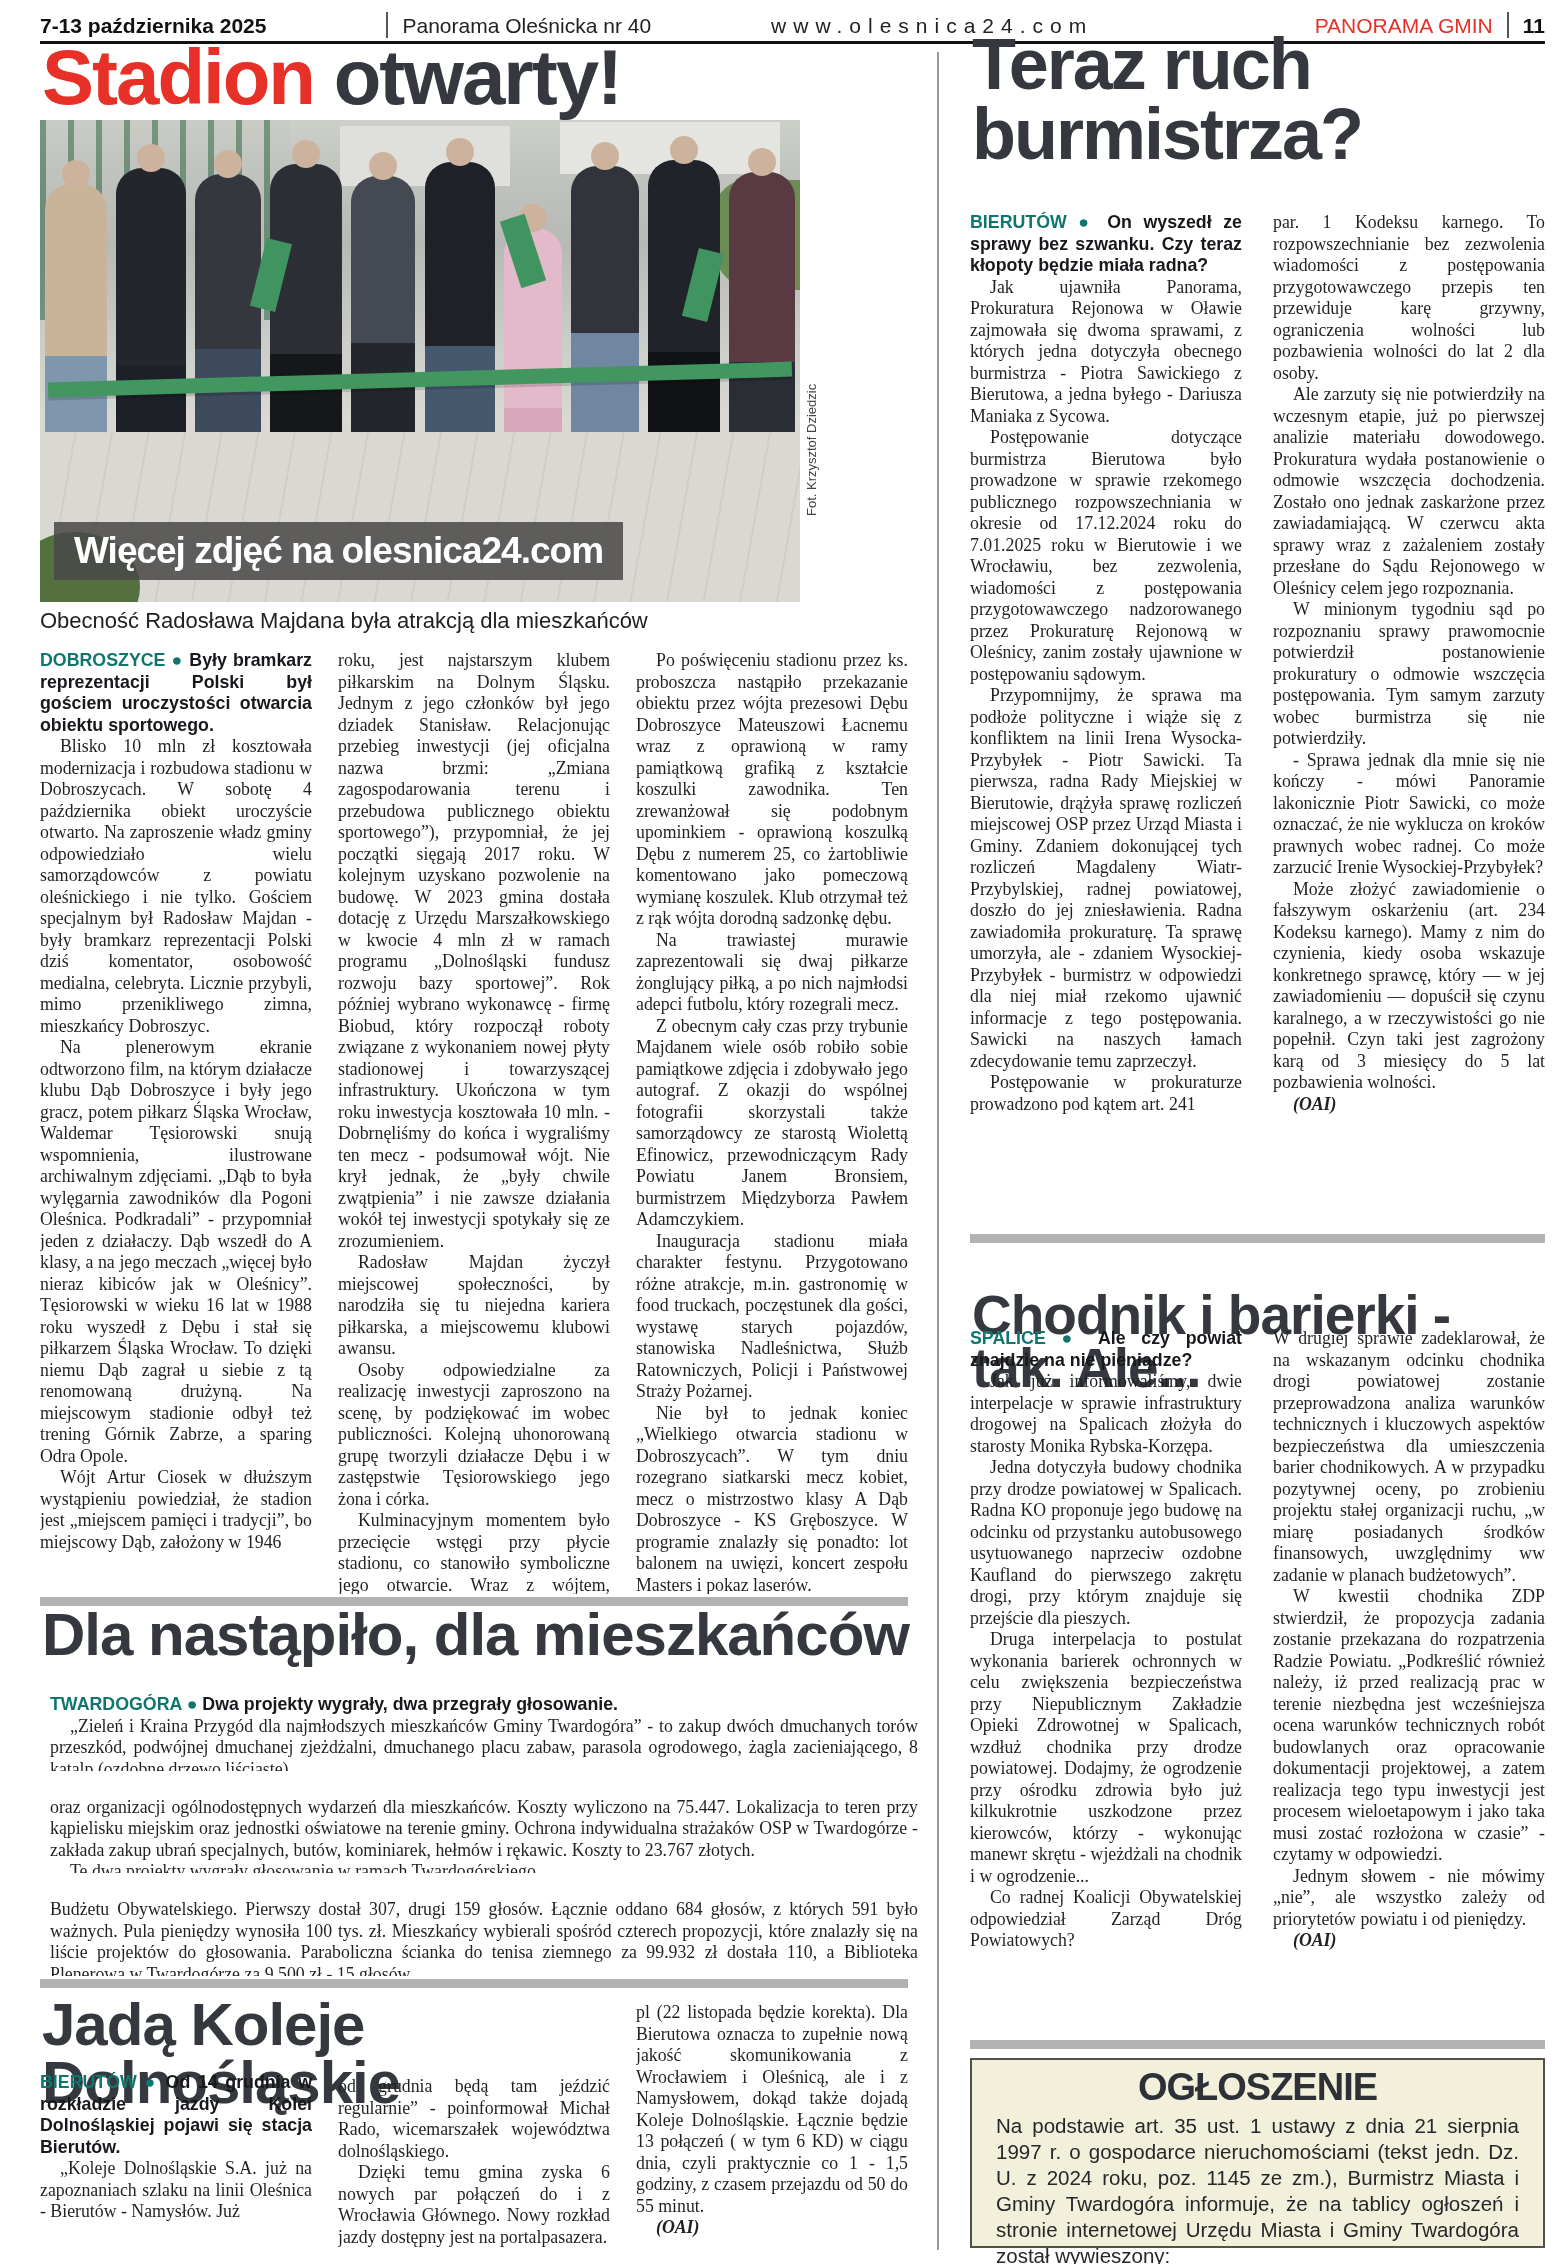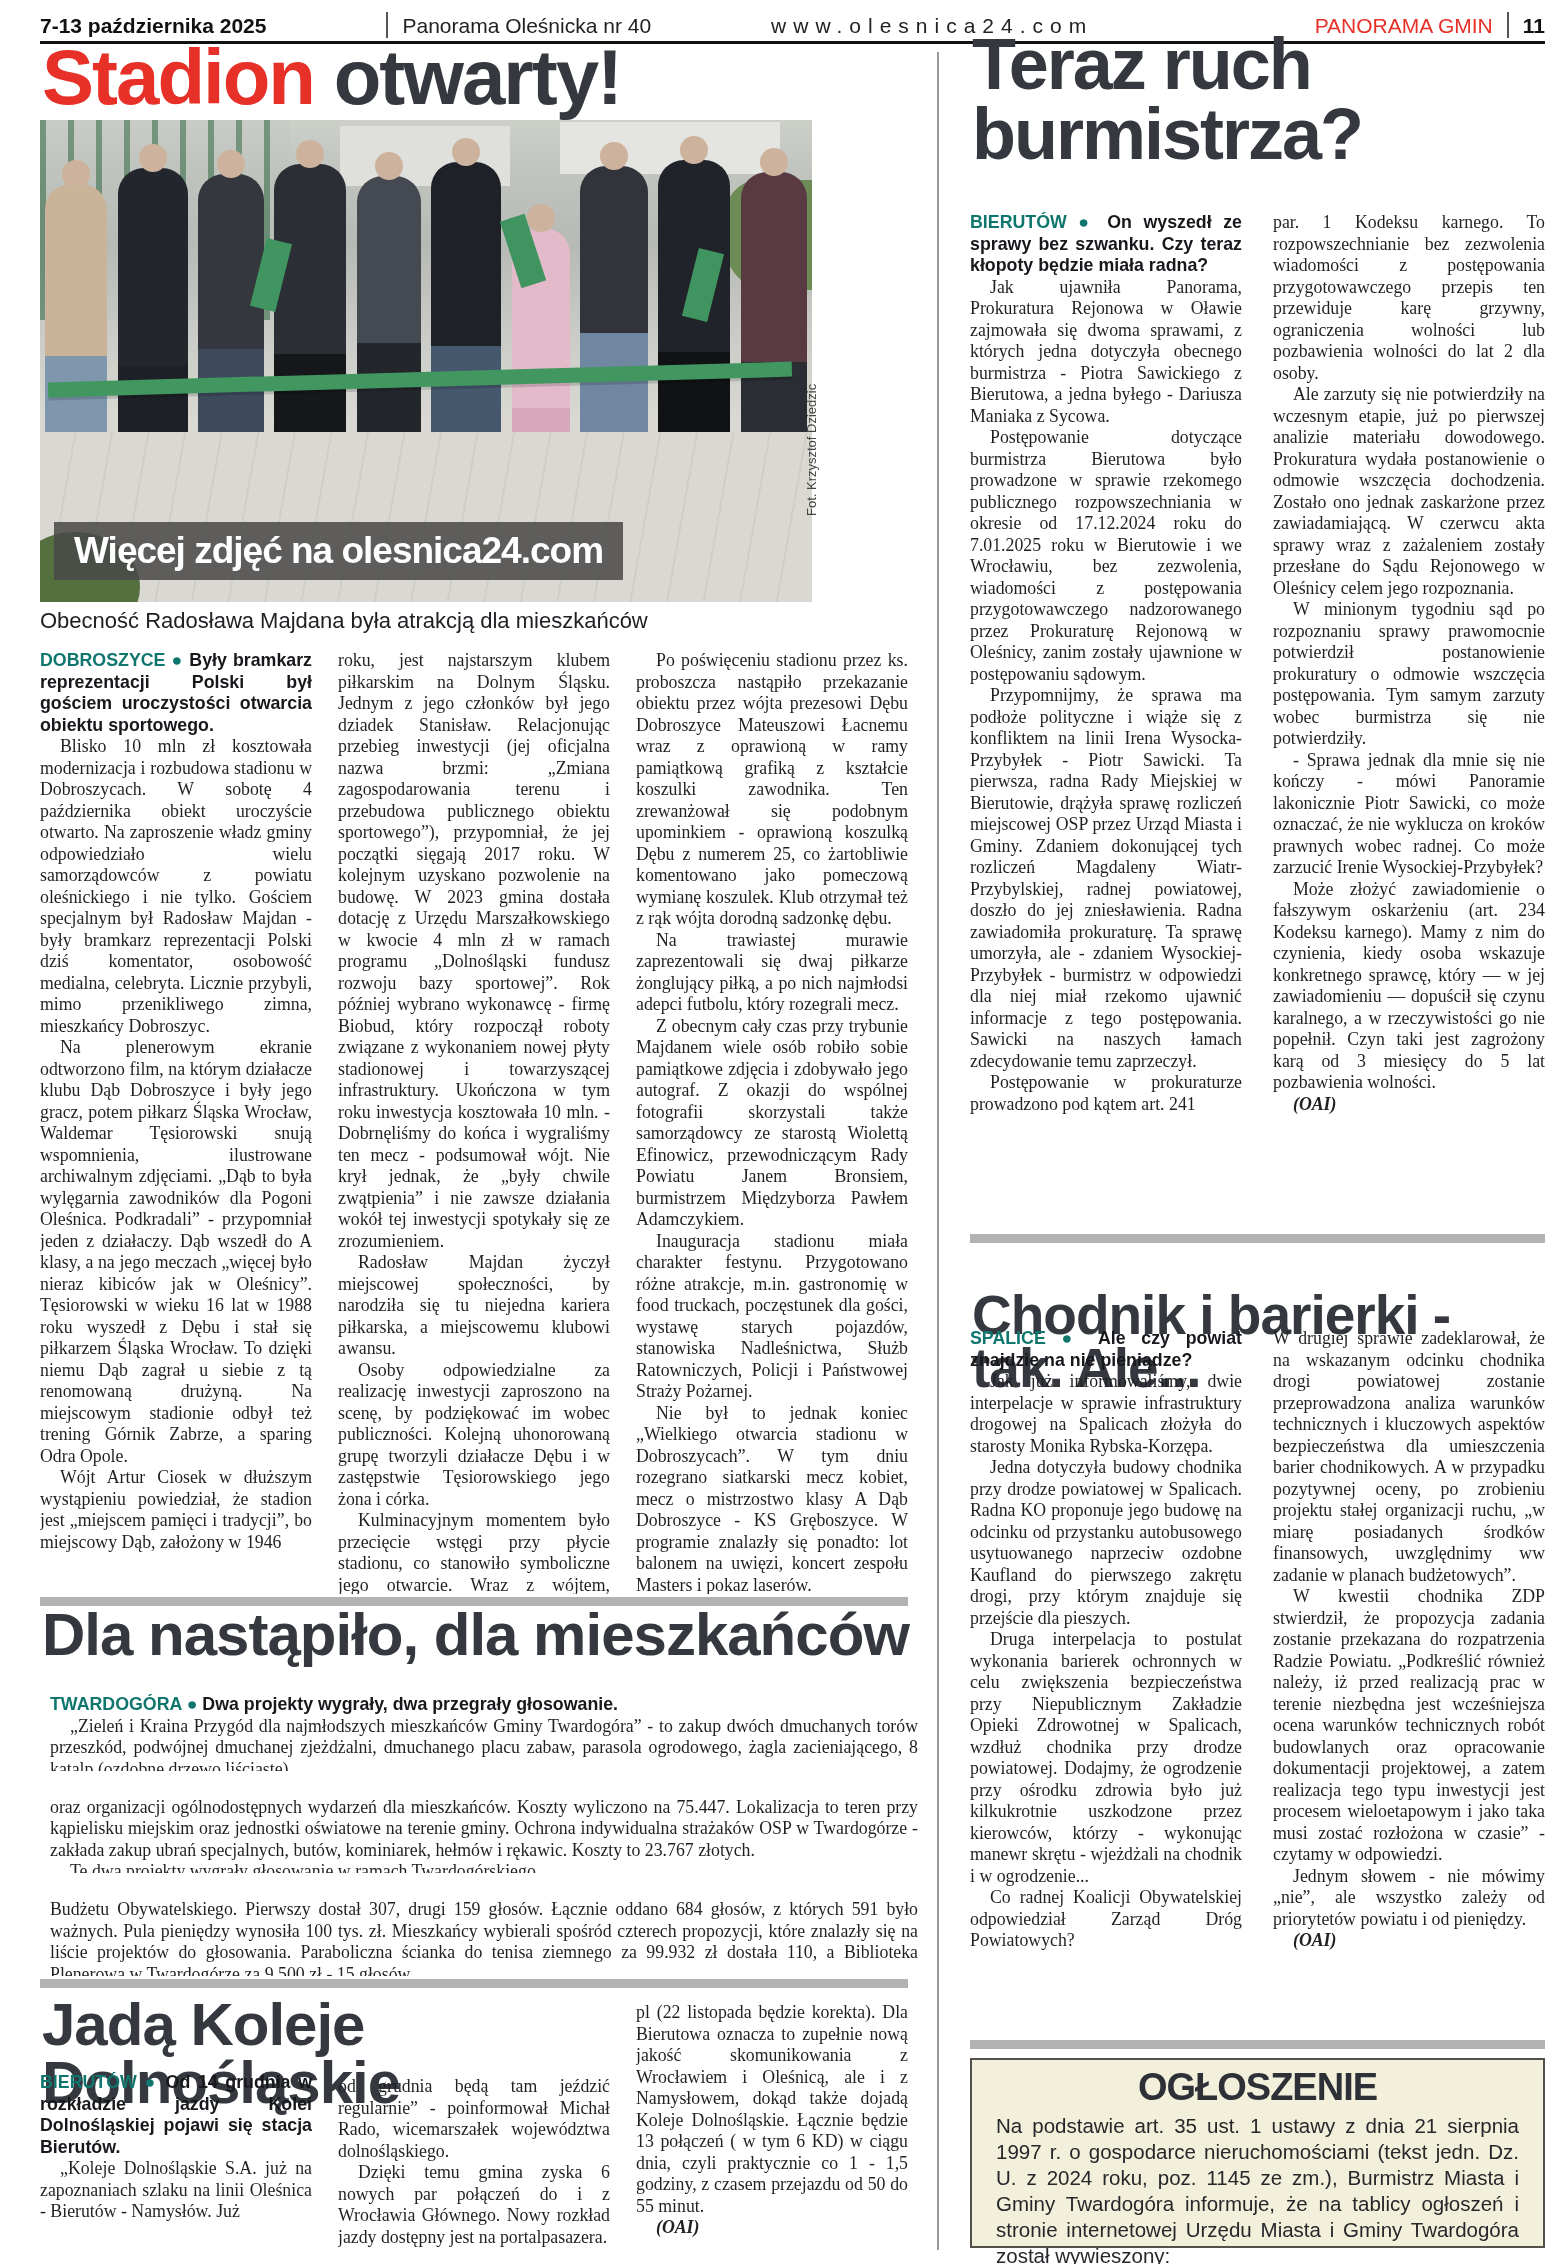--- a/index.html
+++ b/index.html
@@ -22,21 +22,21 @@
   .stadion-headline{position:absolute;left:42px;top:40px;font-size:78px;}
   .stadion-headline .red{color:#e63028;}
   .burmistrz-headline{position:absolute;left:972px;top:30px;width:570px;font-size:72px;}
   .chodnik-headline{position:absolute;left:972px;top:1248px;width:575px;font-size:55px;letter-spacing:-1px;margin-top:41px;}
   .strazacy-headline{position:absolute;left:42px;top:1606px;font-size:60px;letter-spacing:-1px;}
   .koleje-headline{position:absolute;left:42px;top:1996px;width:610px;font-size:60px;letter-spacing:-1px;}
   
   .graybar{position:absolute;background:#b2b2b2;height:9px;}
   
   .photo{position:absolute;left:40px;top:120px;width:760px;height:482px;overflow:hidden;
-         background:linear-gradient(180deg,#cdcfc9 0%,#c2c4bf 10%,#b7b9b4 26%,#cbccc7 45%,#d9d8d3 62%,#d2d1cb 100%);padding-left:12px;}
+         background:linear-gradient(180deg,#cdcfc9 0%,#c2c4bf 10%,#b7b9b4 26%,#cbccc7 45%,#d9d8d3 62%,#d2d1cb 100%);}
   .bldg{position:absolute;background:#dfe0dc;}
   .fence{position:absolute;left:0;top:0;width:250px;height:200px;
          background:repeating-linear-gradient(90deg,rgba(46,102,66,.55) 0 6px,rgba(185,195,186,.2) 6px 28px);}
   .grass{position:absolute;background:#5f7f49;}
   .crowd{position:absolute;left:0;top:28px;width:100%;height:420px;display:flex;justify-content:space-around;align-items:flex-start;}
   .person{border-radius:26px 26px 6px 6px;position:relative;}
   .person::before{content:"";position:absolute;top:-24px;left:50%;transform:translateX(-50%);
                   width:28px;height:28px;border-radius:50%;background:#cdb39e;}
   .ribbon{position:absolute;left:8px;top:252px;width:744px;height:15px;background:#41975f;
           transform:rotate(-1.6deg);box-shadow:0 3px 0 rgba(0,0,0,.15);}

